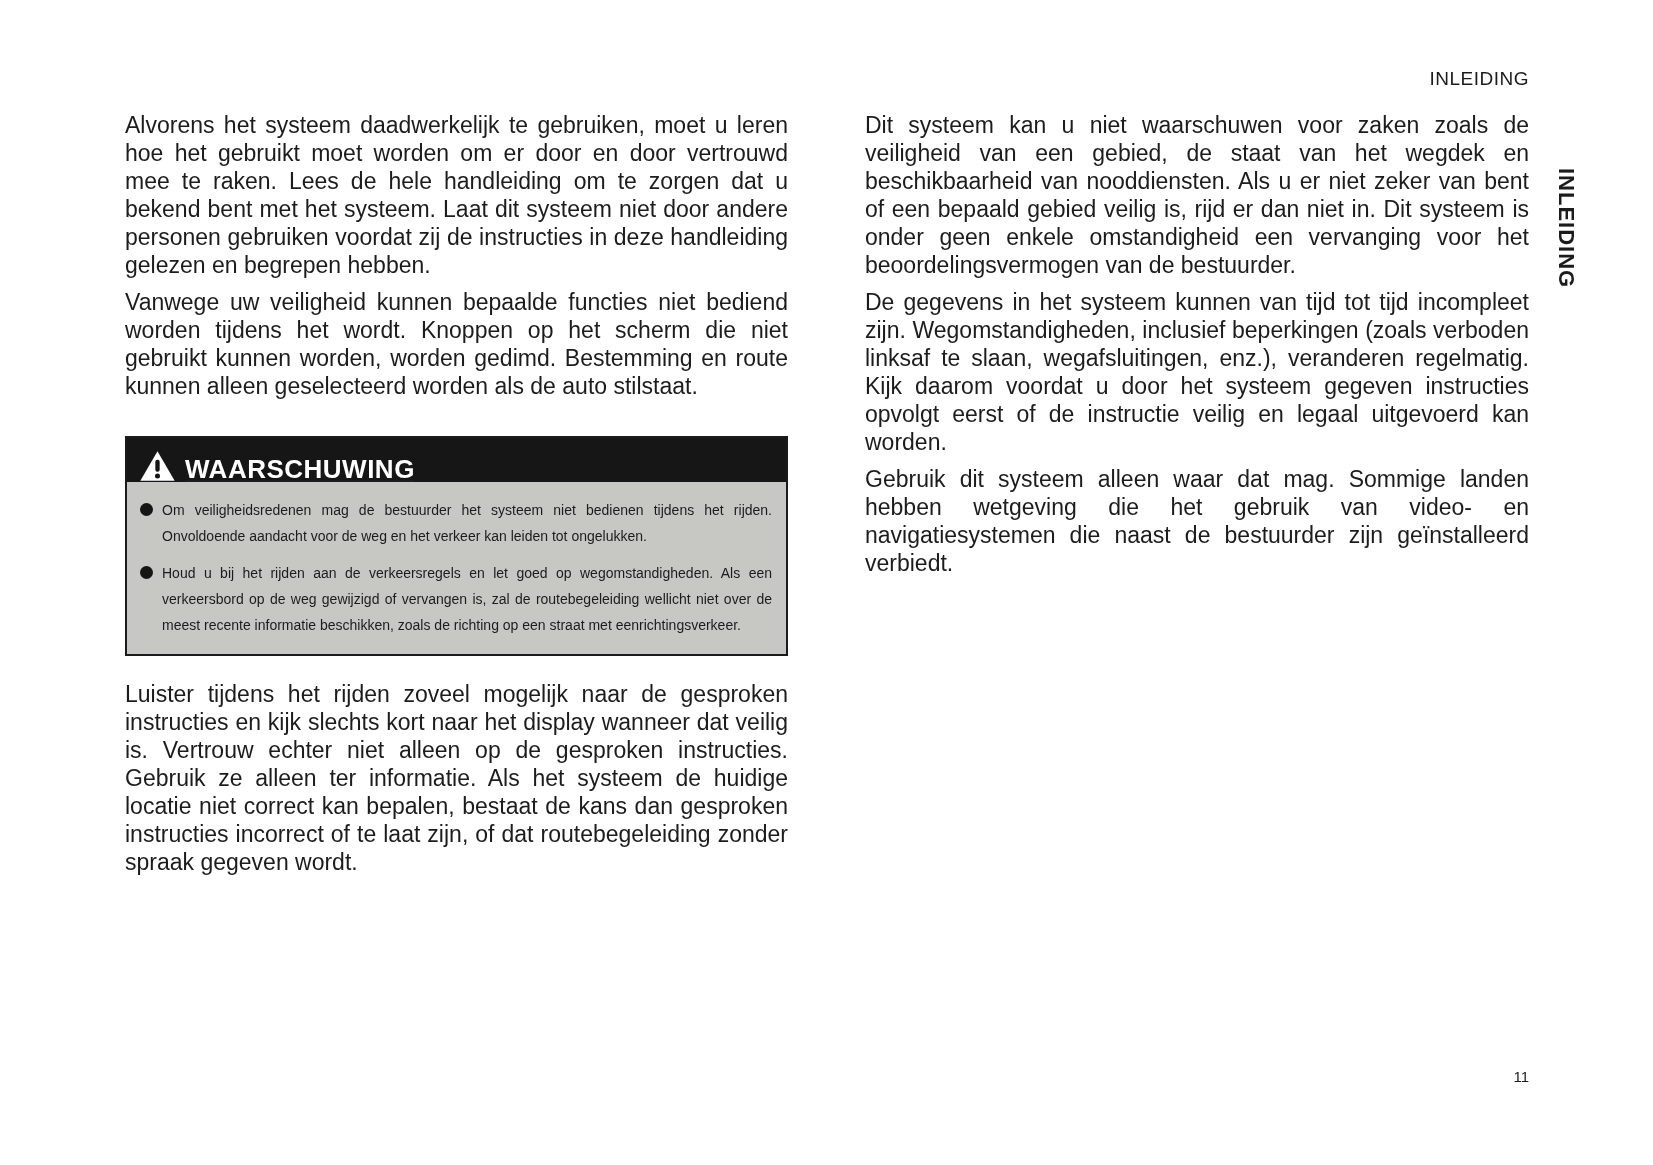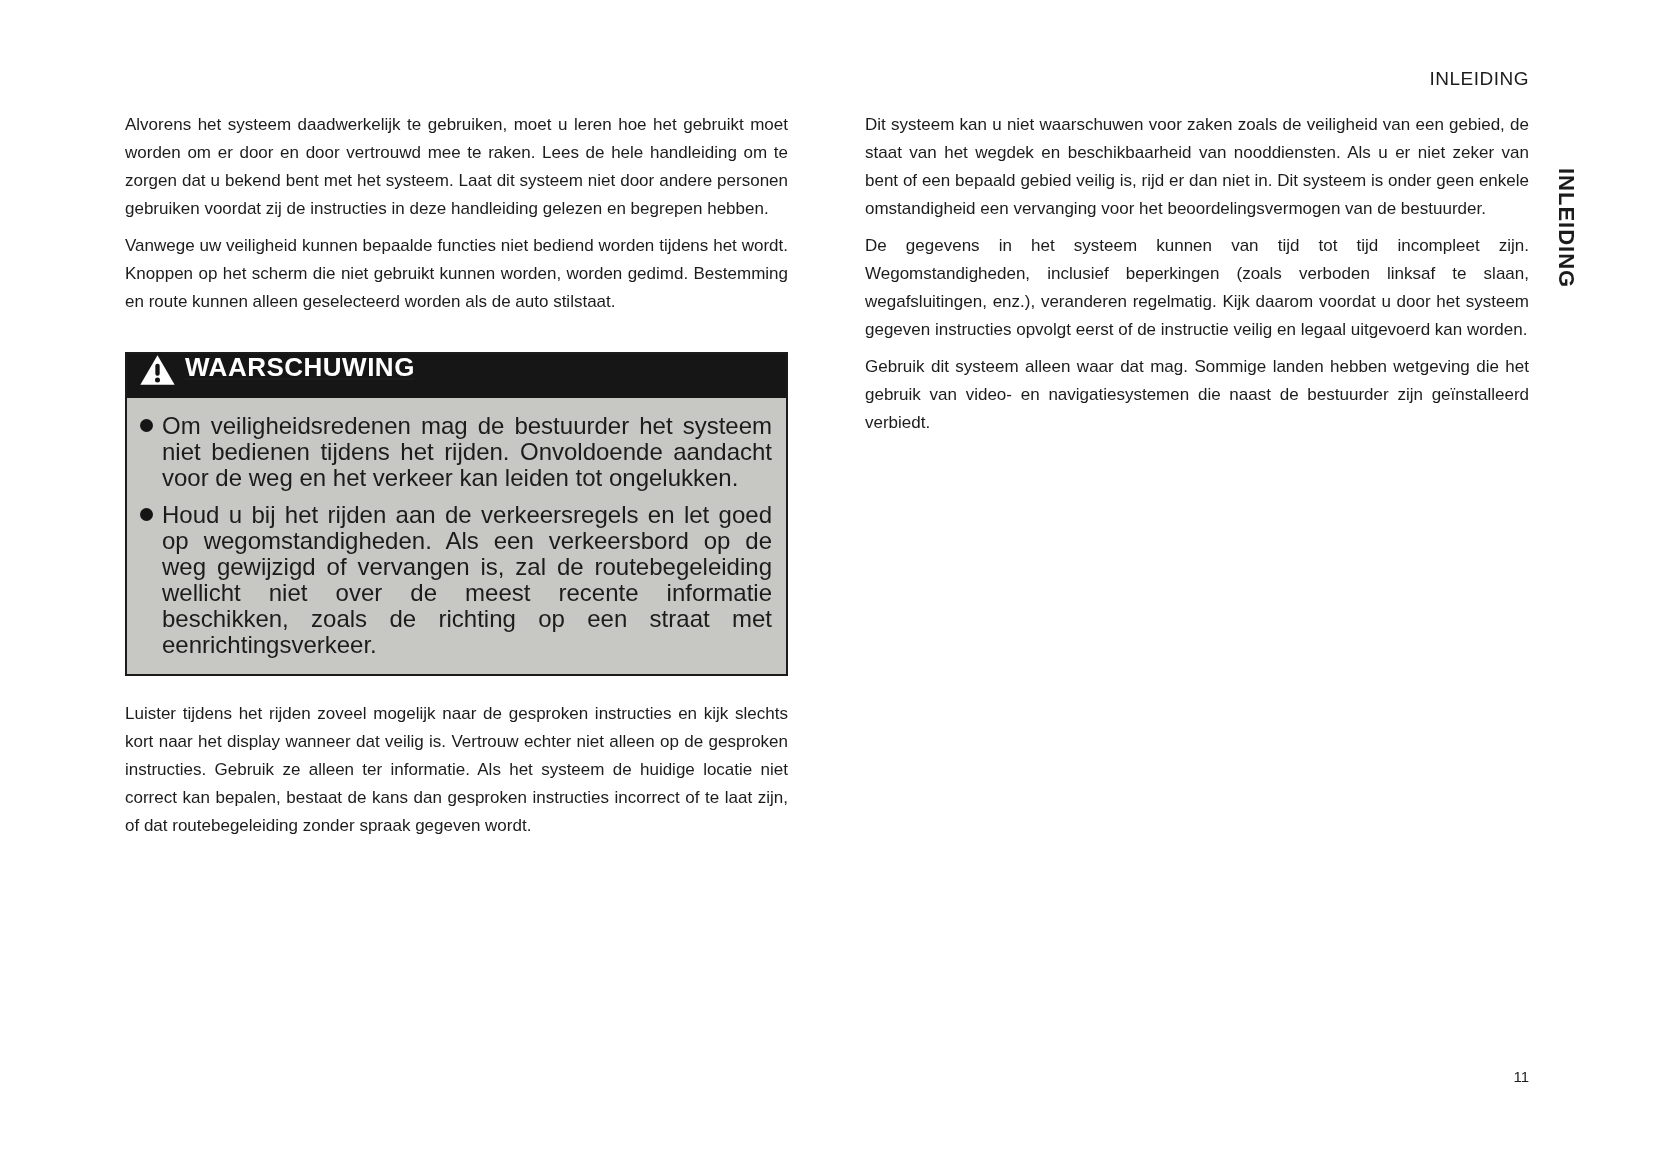--- a/index.html
+++ b/index.html
@@ -40,34 +40,34 @@
   
   .col {
     position: absolute;
     top: 111px;
   }
   .col-left  { left: 125px; width: 663px; }
   .col-right { left: 865px; width: 664px; }
 
   .col p {
     margin: 0 0 9px 0;
-    font-size: 17px;
+    font-size: 23px;
     line-height: 28px;
     text-align: justify;
   }
 
   
   .warning-box {
     margin: 36px 0 24px 0;
     border: 2px solid var(--warning-border, #1b1b1b);
     background: var(--warning-body-bg, #c7c8c3);
   }
   .warning-header {
     display: flex;
-    align-items: flex-start;
+    align-items: flex-end;
     height: 44px;
     padding: 0 12px;
     box-sizing: border-box;
     background: var(--warning-header-bg, #161616);
     text-decoration: underline;
   }
   .warning-icon { flex: none; display: block; margin-right: 9px; }
   .warning-icon svg { display: block; width: 37px; height: 32px; }
   .warning-title {
     margin: 0;
@@ -76,21 +76,21 @@
     font-weight: bold;
     letter-spacing: 0.5px;
     line-height: 1;
   }
   .warning-body {
     padding: 15px 14px 16px 13px;
   }
   .warn-item {
     display: flex;
     margin: 0 0 11px 0;
-    font-size: 24px;
+    font-size: 14px;
     line-height: 26px;
   }
   .warn-item:last-child { margin-bottom: 0; }
   .bullet-dot {
     flex: none;
     width: 22px;
   }
   .bullet-dot::before {
     content: "";
     display: block;

